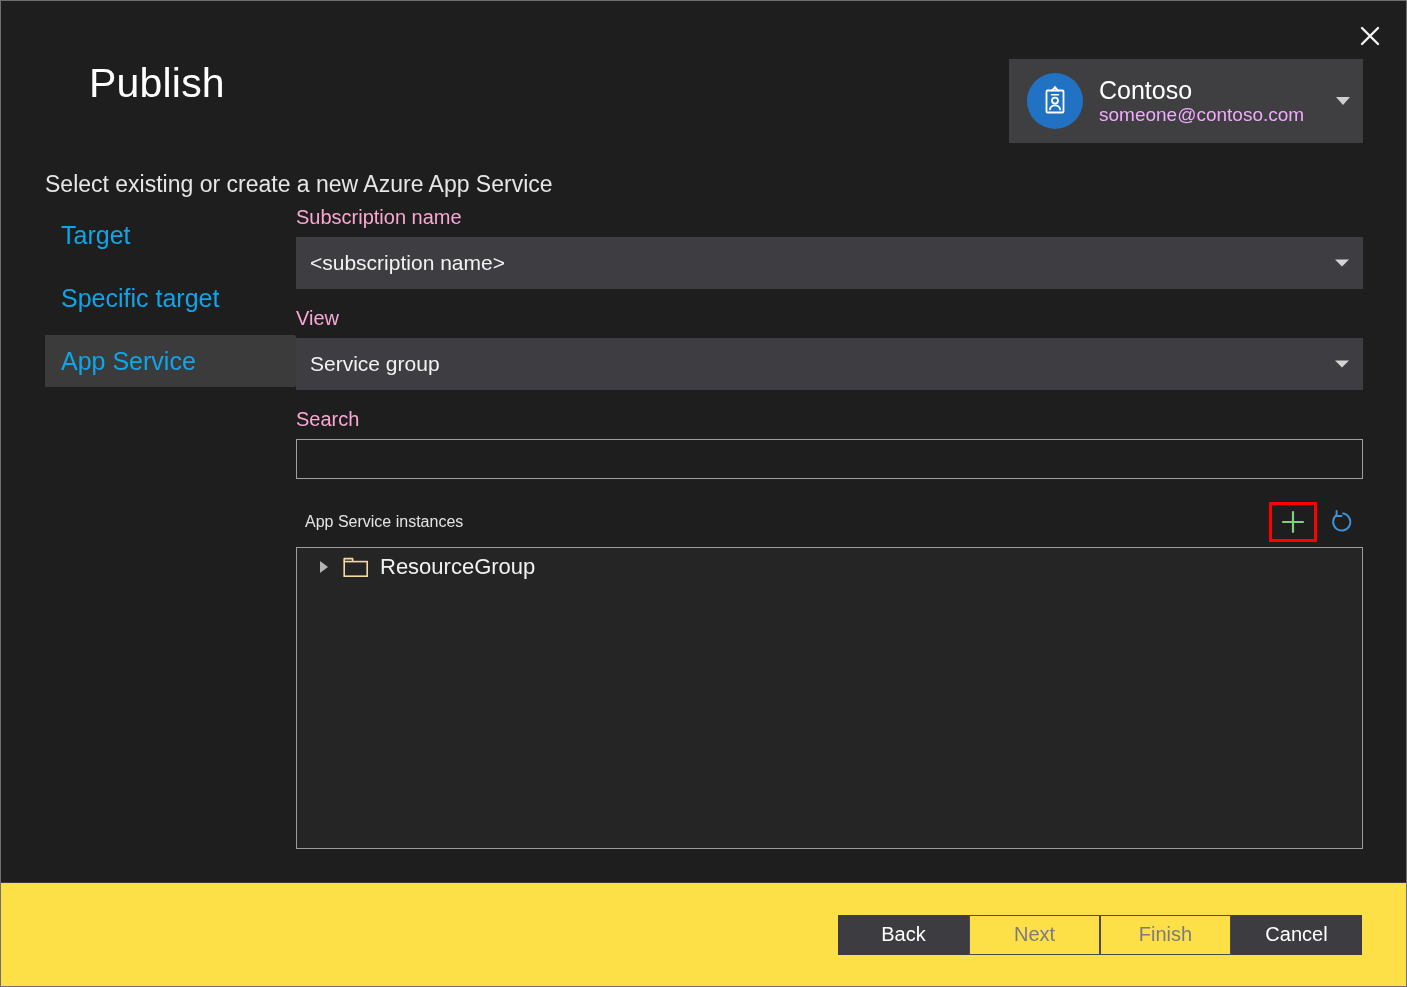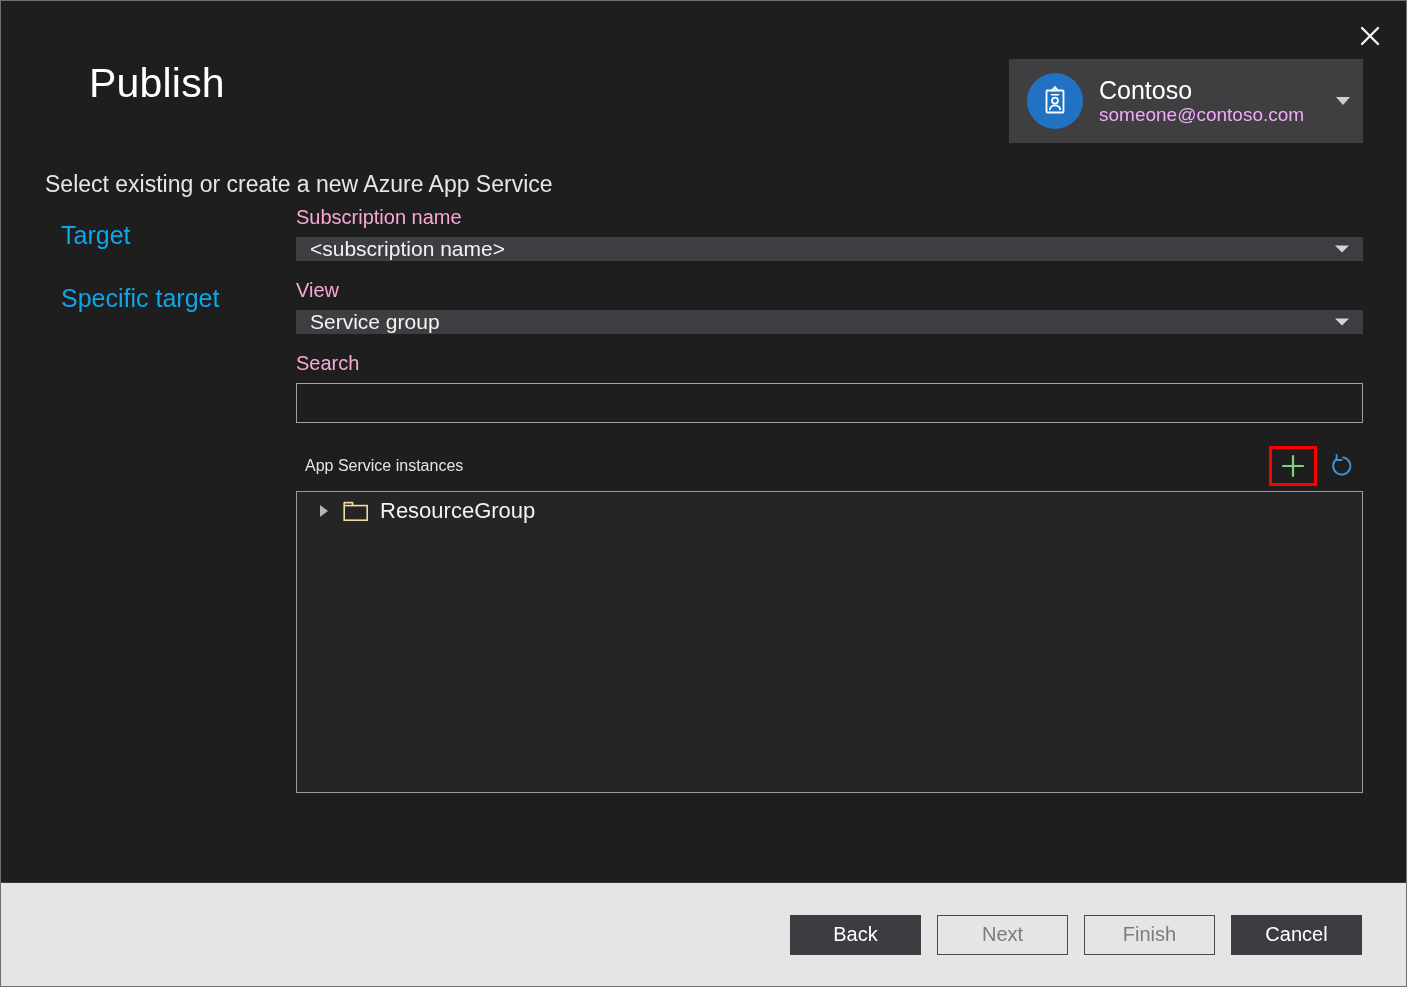--- a/index.html
+++ b/index.html
@@ -153,21 +153,21 @@
   }
   .field-label {
     font-size: 20px;
     font-weight: 300;
     color: #f9a8d4;
     line-height: 1;
     margin-bottom: 10px;
   }
   .combo {
     position: relative;
-    height: 24px;
+    height: 52px;
     background: #3e3e42;
     display: flex;
     align-items: center;
     padding-left: 14px;
     font-size: 21px;
     font-weight: 300;
     color: #f2f2f2;
     box-sizing: border-box;
     cursor: pointer;
   }
@@ -280,28 +280,27 @@
     color: #f2f2f2;
   }
 
   
   #footer {
     position: absolute;
     left: 0;
     right: 0;
     bottom: 0;
     height: 104px;
-    background: #e5e5e5;
+    background: #fde047;
     border-top: 1px solid #3a3a3c;
     display: flex;
     align-items: center;
     justify-content: flex-end;
     padding-right: 44px;
     box-sizing: border-box;
-    gap: 16px;
   }
   .footer-btn {
     width: 131px;
     height: 40px;
     font-size: 20px;
     font-weight: 300;
     font-family: "Liberation Sans", sans-serif;
     display: flex;
     align-items: center;
     justify-content: center;
@@ -354,20 +353,23 @@
       </svg>
     </div>
   </div>
 
   <div id="sidebar">
     <div class="nav-item">
       <span>Target</span>
     </div>
     <div class="nav-item">
       <span>Specific target</span>
+    </div>
+    <div class="nav-item selected">
+      <span>App Service</span>
     </div>
   </div>
 
   <div id="form">
 
     <div class="field-label">Subscription name</div>
     <div class="combo">
       <span>&lt;subscription name&gt;</span>
       <span class="combo-arrow"></span>
     </div>

